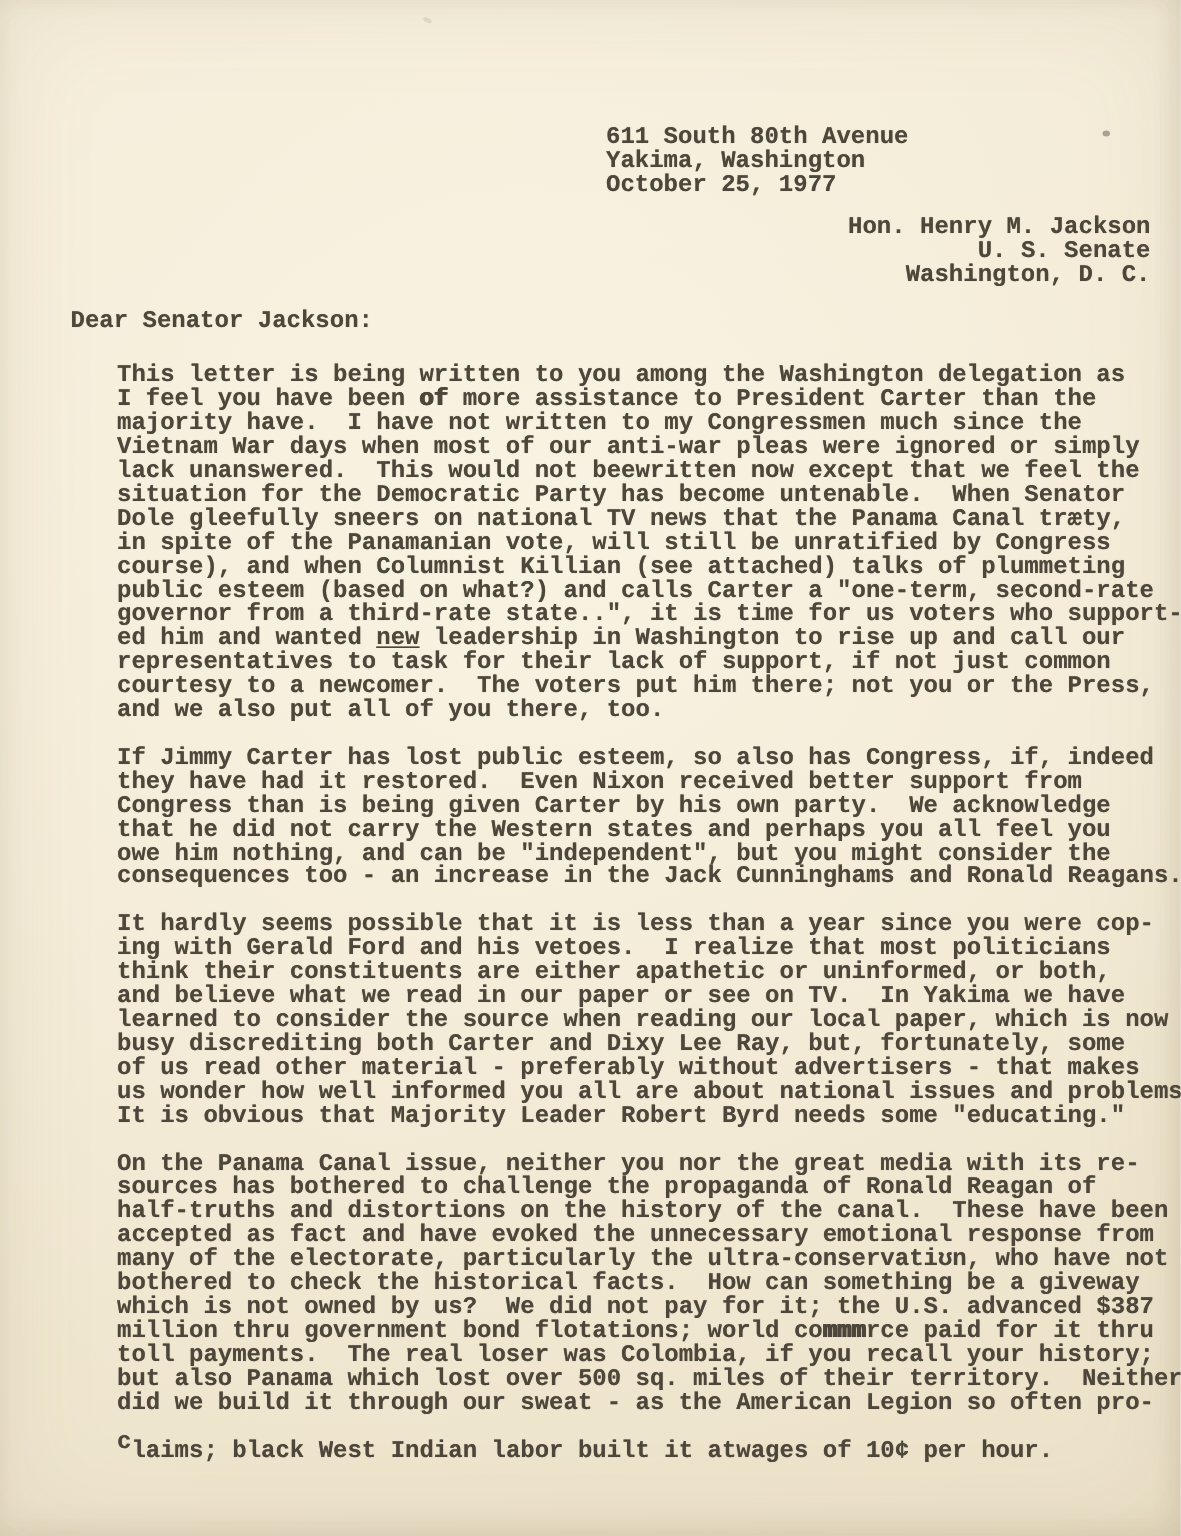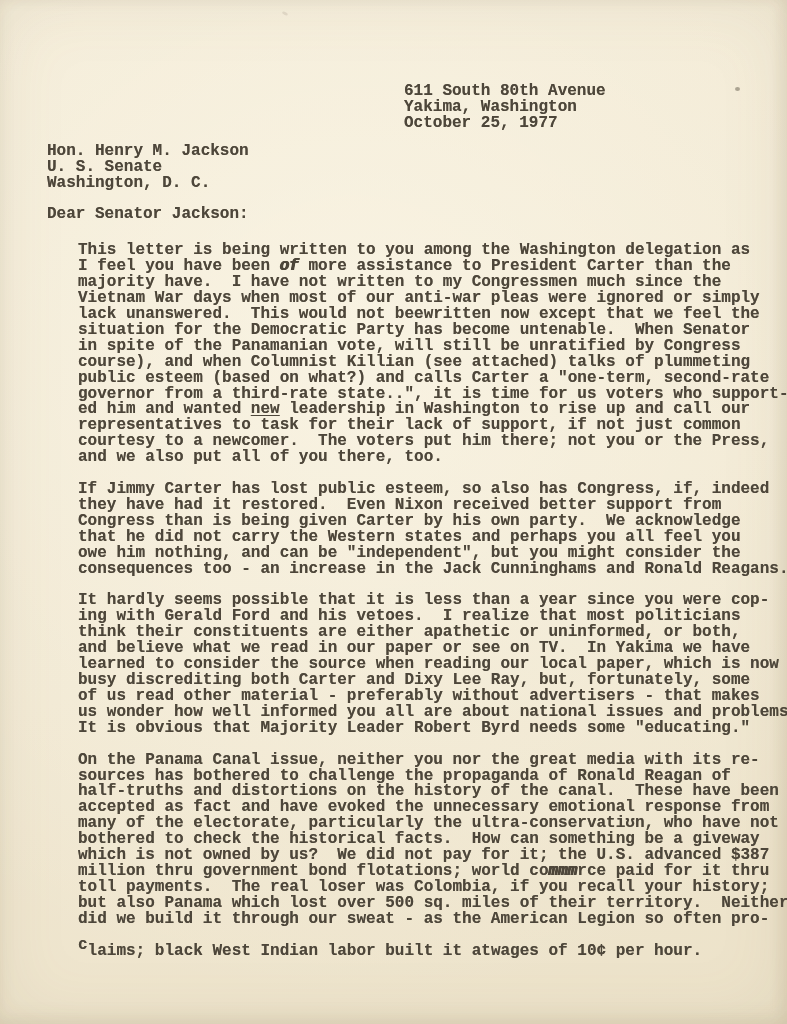--- a/index.html
+++ b/index.html
@@ -25,26 +25,26 @@
   }
   .line {
     white-space: pre;
     font-size: 16px;
     line-height: 15.9px;
     font-weight: 700;
     letter-spacing: 0;
     text-shadow: 0 0 0.5px rgba(66,58,44,0.55);
   }
   .sender-block  { margin-left: 357px; margin-bottom: 12px; }
-  .recipient-block { margin-bottom: 16px; }
+  .recipient-block { margin-bottom: 16px; text-align: right; }
   .salutation-block { margin-bottom: 20px; }
   .letter-body .paragraph { margin-bottom: 16px; margin-left: 31px; }
   .u  { text-decoration: underline; text-underline-offset: 2px; }
   .sup { position: relative; top: -6px; }
-  .ov { text-shadow: 0.6px 0 0 currentColor, -0.4px 0 0 currentColor, 0 0 0.5px rgba(66,58,44,0.6); font-style: italic; }
+  .ov { text-shadow: 0.6px 0 0 currentColor, -0.4px 0 0 currentColor, 0 0 0.5px rgba(66,58,44,0.6); }
   .speck {
     position: absolute;
     border-radius: 50%;
     background: #6f6757;
   }
   .speck-1 { left: 735px; top: 87px; width: 5px; height: 4px; opacity: 0.55; }
   .speck-2 { left: 282px; top: 12px; width: 6px; height: 3px; opacity: 0.15; transform: rotate(25deg); }
 </style>
 </head>
 <body>
@@ -70,20 +70,21 @@
   </div>
 
   <div class="letter-body">
       <div class="paragraph">
         <div class="line">This letter is being written to you among the Washington delegation as</div>
         <div class="line">I feel you have been <span class="ov">of</span> more assistance to President Carter than the</div>
         <div class="line">majority have.  I have not written to my Congressmen much since the</div>
         <div class="line">Vietnam War days when most of our anti-war pleas were ignored or simply</div>
         <div class="line">lack unanswered.  This would not beewritten now except that we feel the</div>
         <div class="line">situation for the Democratic Party has become untenable.  When Senator</div>
+        <div class="line">Dole gleefully sneers on national TV news that the Panama Canal træty,</div>
         <div class="line">in spite of the Panamanian vote, will still be unratified by Congress</div>
         <div class="line">course), and when Columnist Killian (see attached) talks of plummeting</div>
         <div class="line">public esteem (based on what?) and calls Carter a "one-term, second-rate</div>
         <div class="line">governor from a third-rate state..", it is time for us voters who support-</div>
         <div class="line">ed him and wanted <span class="u">new</span> leadership in Washington to rise up and call our</div>
         <div class="line">representatives to task for their lack of support, if not just common</div>
         <div class="line">courtesy to a newcomer.  The voters put him there; not you or the Press,</div>
         <div class="line">and we also put all of you there, too.</div>
       </div>
       <div class="paragraph">

